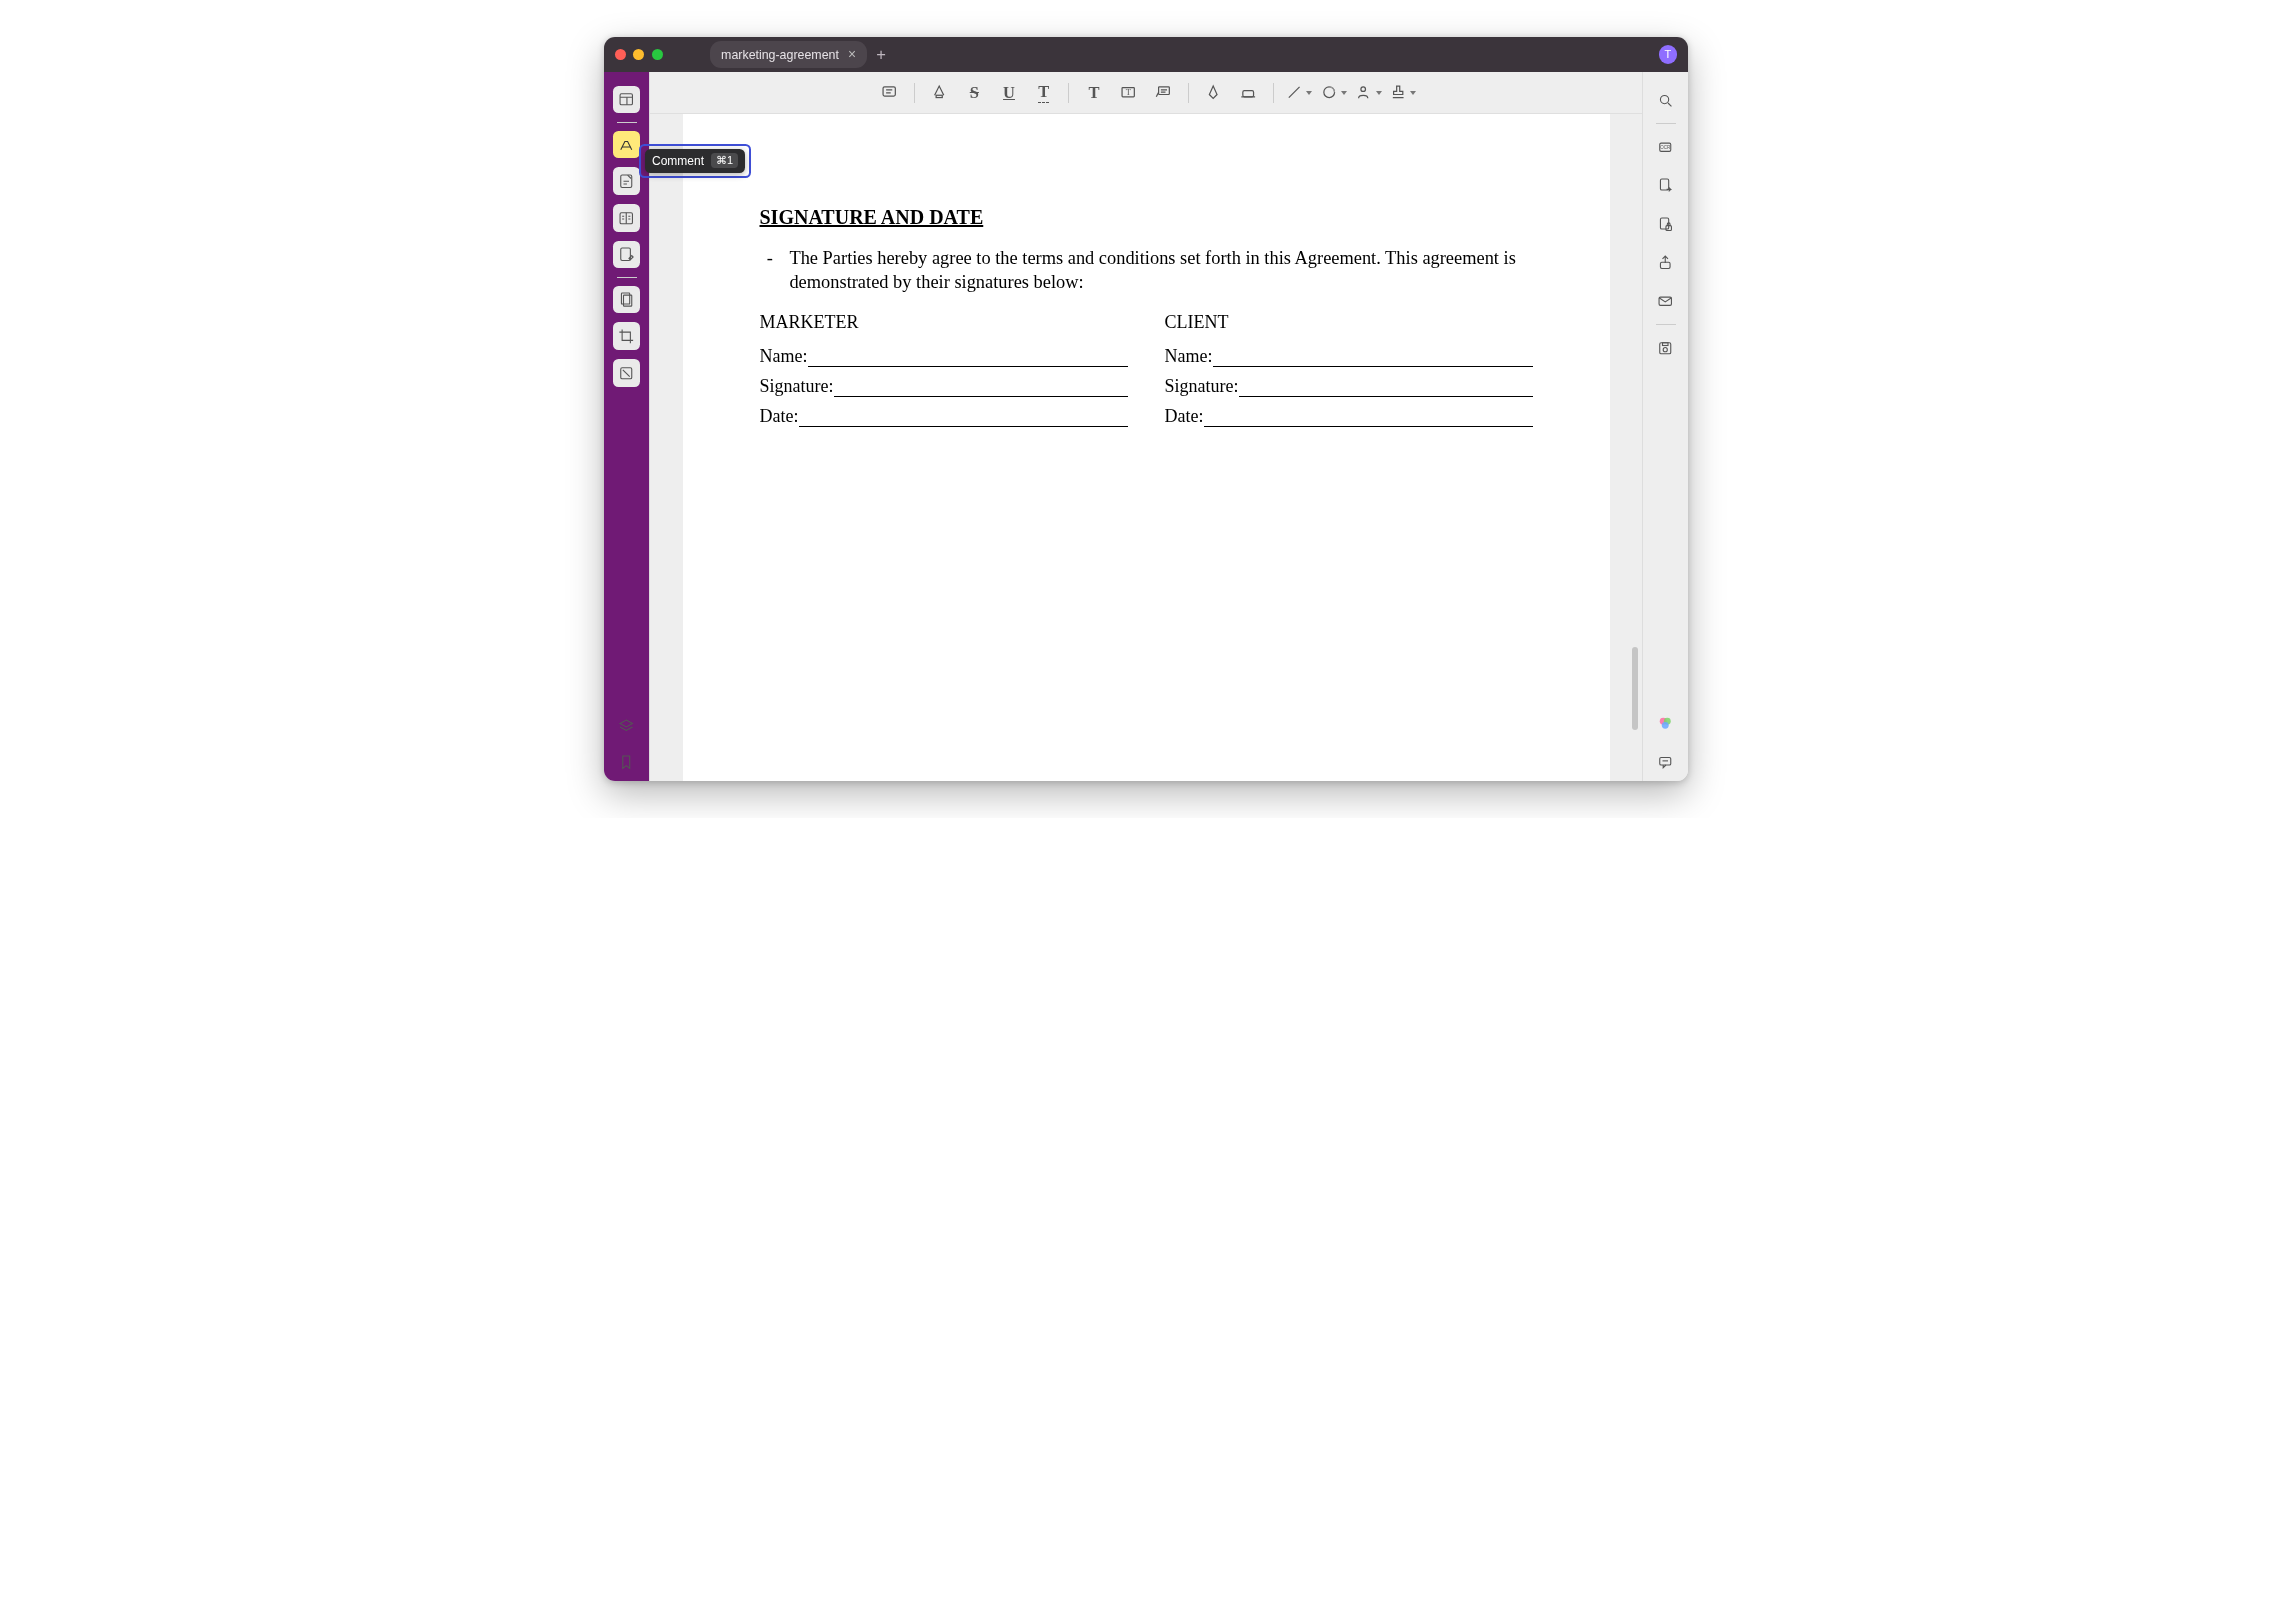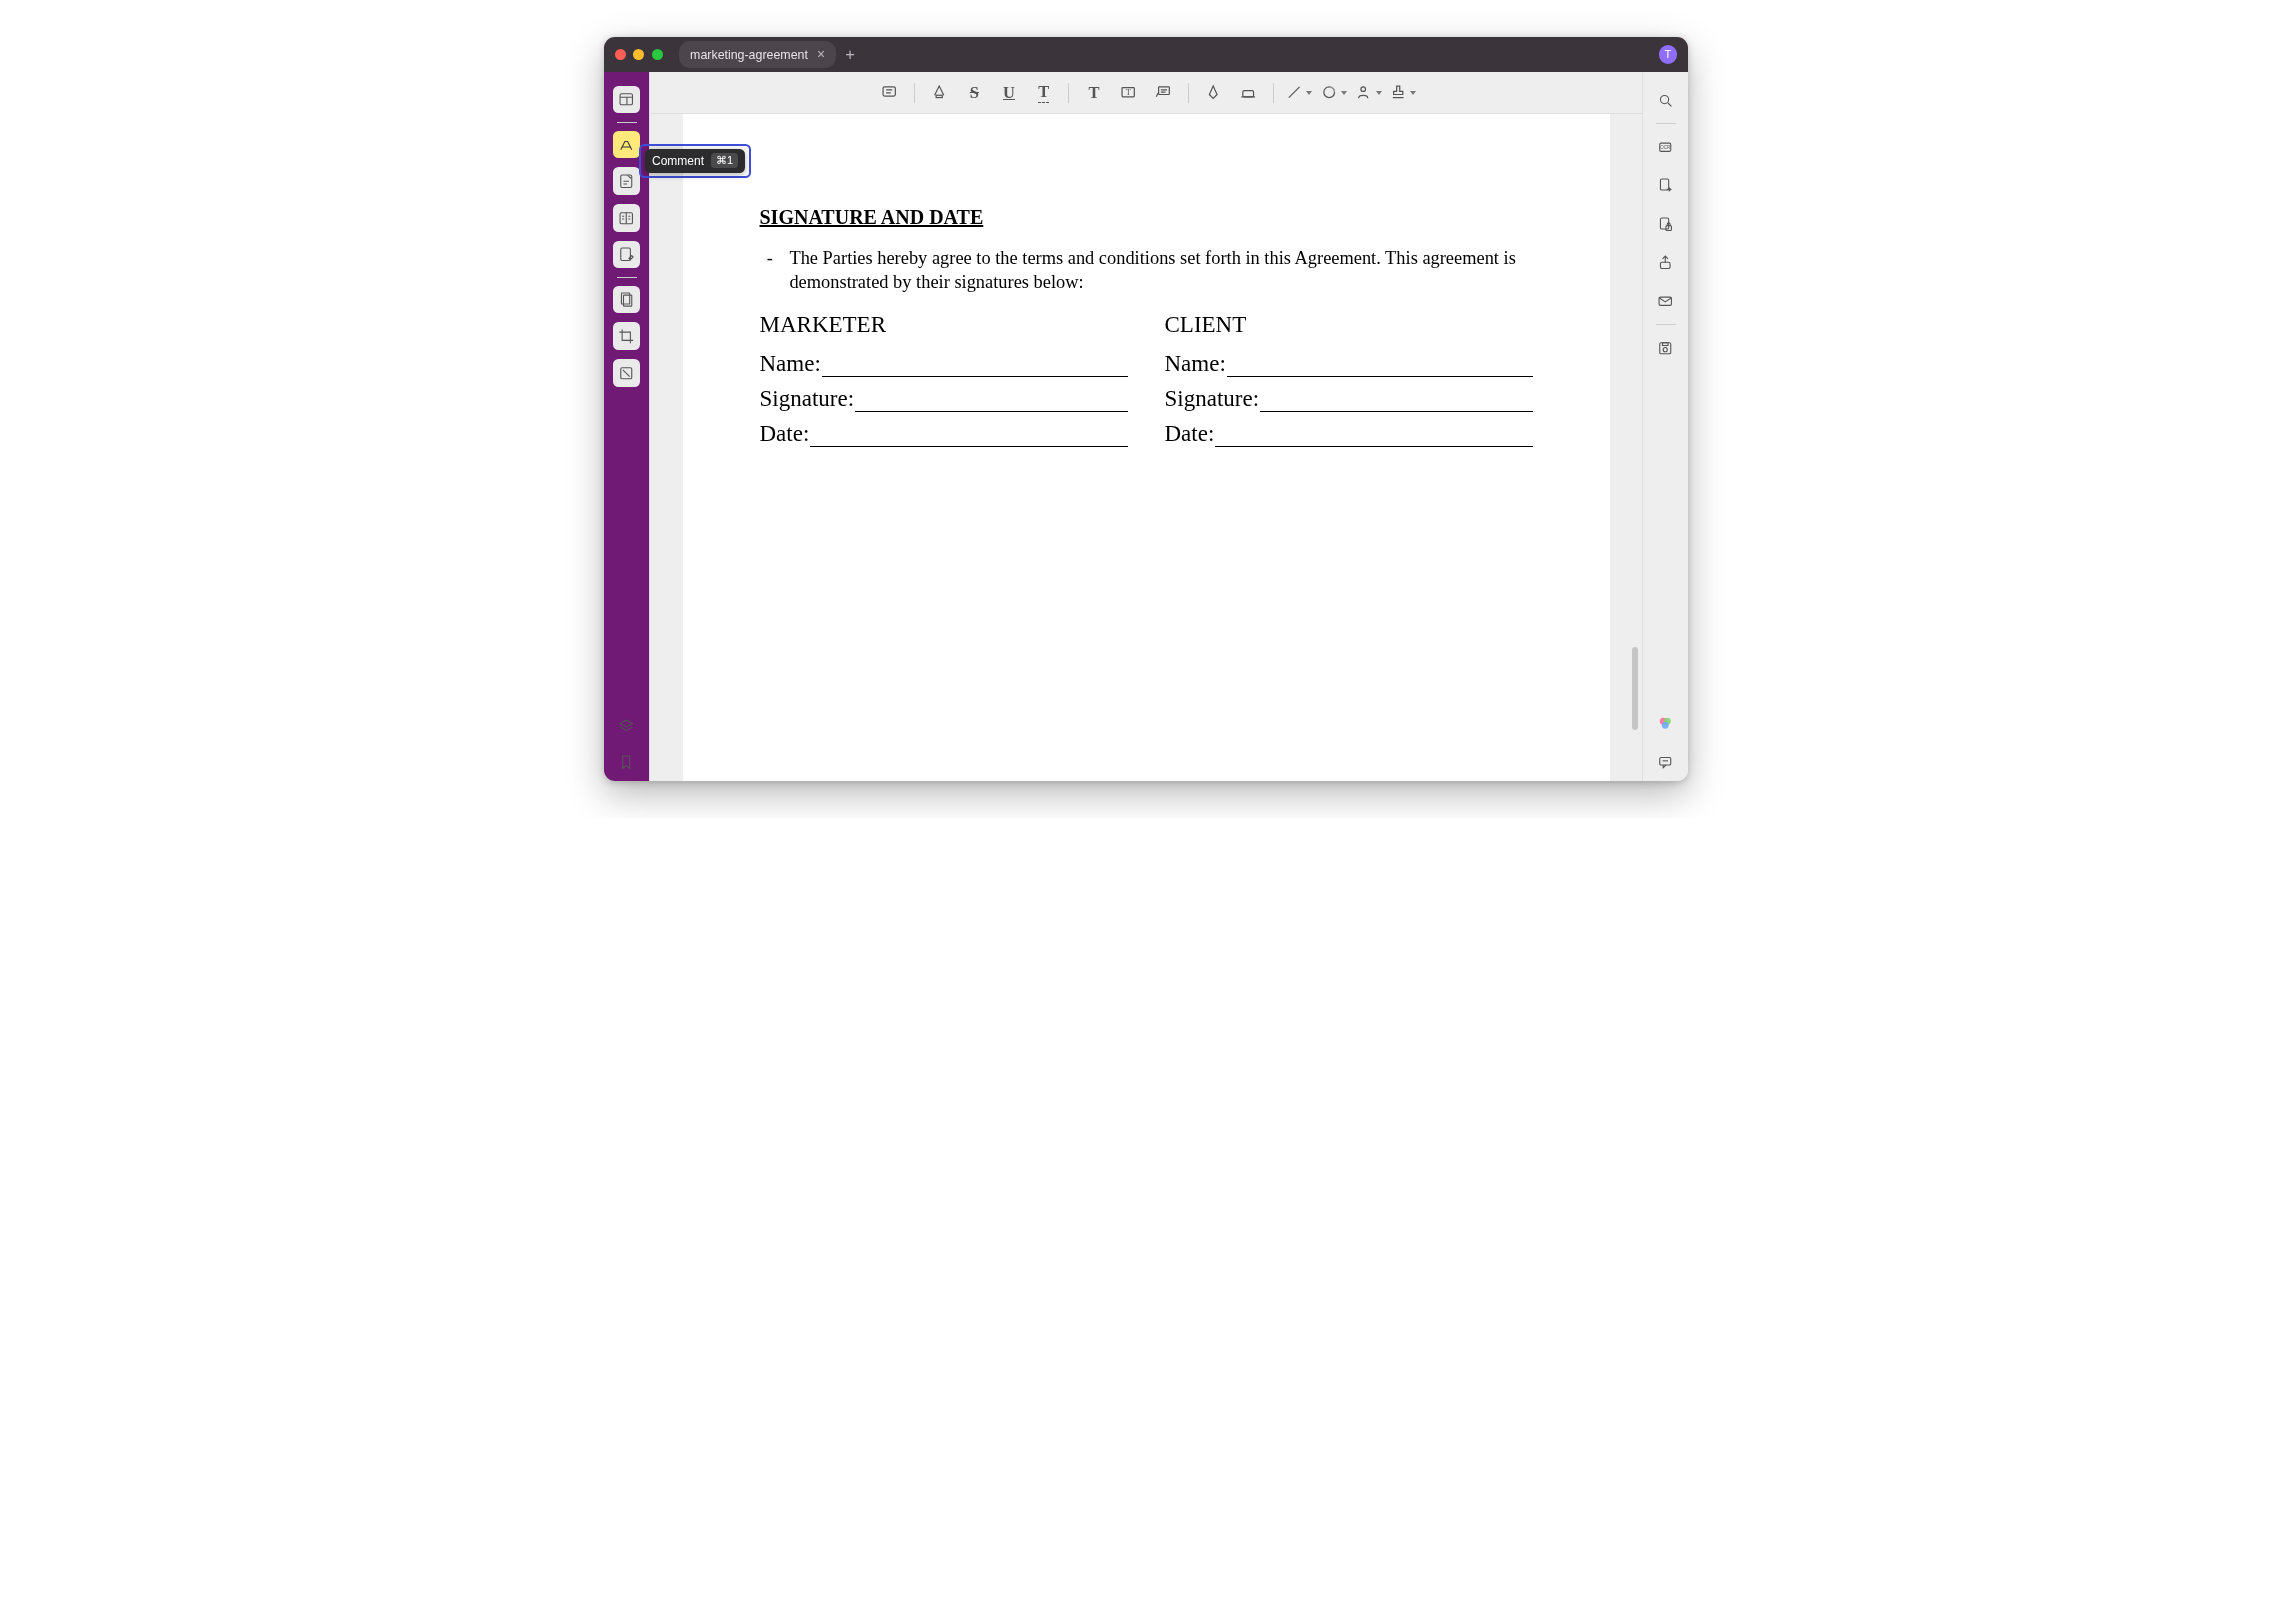--- a/index.html
+++ b/index.html
@@ -9,21 +9,21 @@
     border-radius: 11px; overflow: hidden; position: relative;
     box-shadow: 0 13px 37px rgba(0,0,0,.28), 0 1.8px 7.3px rgba(0,0,0,.18);
   }
   
   .titlebar { height: 35px; background: #3b343b; display: flex; align-items: center; padding: 0 11px; }
   .traffic { display: flex; gap: 7.3px; margin-right: 16.5px; }
   .dot { width: 11px; height: 11px; border-radius: 50%; }
   .dot.red { background: #ff5f57; }
   .dot.yellow { background: #febc2e; }
   .dot.green { background: #28c840; }
-  .tab { display: flex; align-items: center; gap: 9.2px; background: #4c454c; color: #e6e2e6; padding: 6.4px 11px; border-radius: 11px; font-size: 12.4px; max-width: 202px; }
+  .tab { display: flex; align-items: center; gap: 9.2px; background: #4c454c; color: #e6e2e6; padding: 6.4px 11px; border-radius: 11px; font-size: 12.4px; max-width: 202px; margin-left: 31px; }
   .tab .close { font-size: 13.8px; color: #bbb; cursor: pointer; }
   .plusbtn { margin-left: 9.2px; color: #bfb7bf; font-size: 16.5px; cursor: pointer; }
   .avatar { margin-left: auto; width: 18.4px; height: 18.4px; border-radius: 50%; background: #8f6eff; color: #fff; font-size: 11px; display:flex; align-items:center; justify-content:center; }
 
   .body { display: flex; height: calc(100% - 35px); }
 
   
   .leftbar { width: 46px; background: #701a75; border-right: 0.9px solid #ddd; display:flex; flex-direction:column; align-items:center; padding-top:9.2px; position: relative; }
   .licon { width: 27.5px; height: 27.5px; margin: 4.6px 0; border-radius: 5.5px; display:flex; align-items:center; justify-content:center; color:#555; cursor:pointer; }
   .licon svg { width: 16.5px; height: 16.5px; stroke: #555; fill: none; stroke-width: 1.6; }
@@ -60,21 +60,21 @@
   .tbtn svg { width:18.4px; height:18.4px; stroke:#555; fill:none; stroke-width:1.6; }
   .tsep { width:0.9px; height:20px; background:#ccc; margin:0 5.5px; }
   .drop::after { content:""; display:inline-block; margin-left:2.8px; border-left:3.7px solid transparent; border-right:3.7px solid transparent; border-top:4.6px solid #777; }
   .letter { font-family: Georgia, "Times New Roman", serif; font-weight: 600; font-size:16.5px; color:#555; }
 
   .docarea { flex:1; overflow:hidden; position:relative; display:flex; justify-content:center; background:#eeeeee; }
   .page { width: 927px; background:#fff; margin-top:0; height:100%; padding: 92px 77px 19px 77px; font-family: "Times New Roman", Times, serif; color:#000; position:relative; }
   .h1 { font-weight:bold; text-decoration:underline; font-size:20px; margin-bottom:16.5px; }
   .para { font-size:18.4px; display:flex; gap:16.5px; line-height:1.35; margin-bottom:16.5px; }
   .bullet { padding-left:7.3px; }
-  .cols { display:flex; gap:37px; font-size:23px; }
+  .cols { display:flex; gap:37px; font-size:18px; }
   .col { flex:1; }
   .colh { margin-bottom:13px; }
   .field { margin-bottom:9.2px; display:flex; }
   .ftext { }
   .fline { flex:1; border-bottom:0.9px solid #000; margin-left:0.9px; min-width:165px; }
 
   .scrollthumb { position:absolute; right:3.7px; top:533px; width:6.4px; height:83px; background:#c5c5c5; border-radius:3.7px; }
 </style>
 </head>
 <body>

